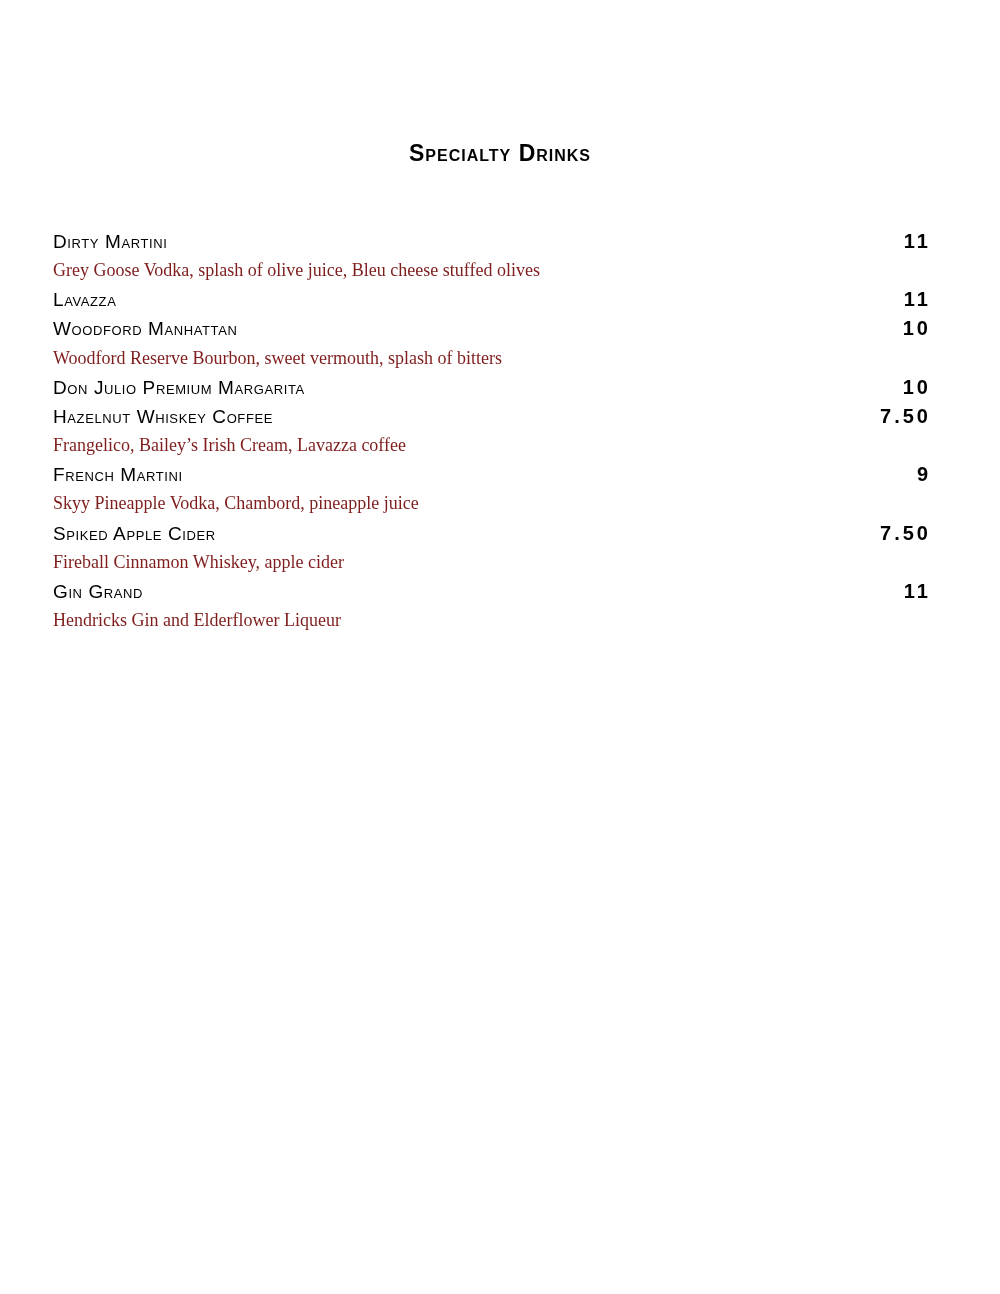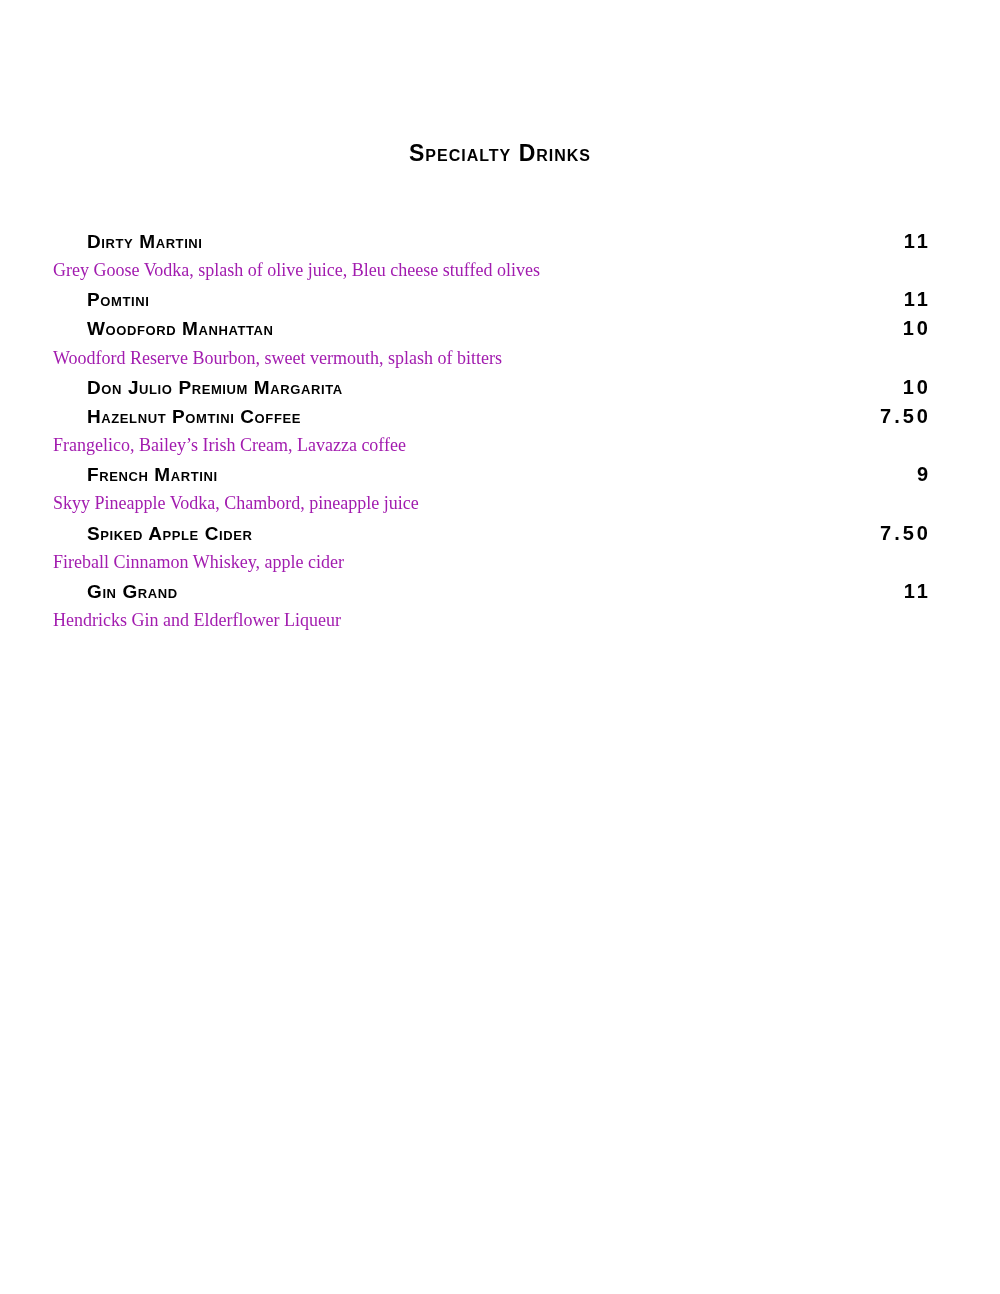--- a/index.html
+++ b/index.html
@@ -37,40 +37,39 @@
   }
   .item-head {
     display: flex;
     justify-content: space-between;
     align-items: baseline;
     line-height: 29.17px;
     height: 29.17px;
   }
   .item-name {
     font-family: "Liberation Sans", sans-serif;
-    font-weight: 700;
+    font-weight: 400;
     font-variant: small-caps;
     font-size: 19px;
     letter-spacing: 0.6px;
     white-space: nowrap;
-    margin-left: 34px;
   }
   .item-price {
     font-family: "Liberation Sans", sans-serif;
     font-weight: 700;
     font-size: 20px;
     letter-spacing: 3px;
     margin-right: -3px; 
     white-space: nowrap;
   }
   .item-desc {
     font-size: 18px;
     line-height: 29.17px;
     height: 29.17px;
-    color: #a21caf;
+    color: #7f1d1d;
     white-space: nowrap;
   }
 </style>
 </head>
 <body>
 
 <div class="page">
 
   <div class="menu-title">Specialty Drinks</div>
 
@@ -79,21 +78,21 @@
     <div class="item">
       <div class="item-head">
         <span class="item-name">Dirty Martini</span>
         <span class="item-price">11</span>
       </div>
       <div class="item-desc">Grey Goose Vodka, splash of olive juice, Bleu cheese stuffed olives</div>
     </div>
 
     <div class="item">
       <div class="item-head">
-        <span class="item-name">Pomtini</span>
+        <span class="item-name">Lavazza</span>
         <span class="item-price">11</span>
       </div>
     </div>
 
     <div class="item">
       <div class="item-head">
         <span class="item-name">Woodford Manhattan</span>
         <span class="item-price">10</span>
       </div>
       <div class="item-desc">Woodford Reserve Bourbon, sweet vermouth, splash of bitters</div>
@@ -102,21 +101,21 @@
     <div class="item">
       <div class="item-head">
         <span class="item-name">Don Julio Premium Margarita</span>
         <span class="item-price">10</span>
       </div>
     </div>
 
 
     <div class="item">
       <div class="item-head">
-        <span class="item-name">Hazelnut Pomtini Coffee</span>
+        <span class="item-name">Hazelnut Whiskey Coffee</span>
         <span class="item-price">7.50</span>
       </div>
       <div class="item-desc">Frangelico, Bailey’s Irish Cream, Lavazza coffee</div>
     </div>
 
     <div class="item">
       <div class="item-head">
         <span class="item-name">French Martini</span>
         <span class="item-price">9</span>
       </div>

